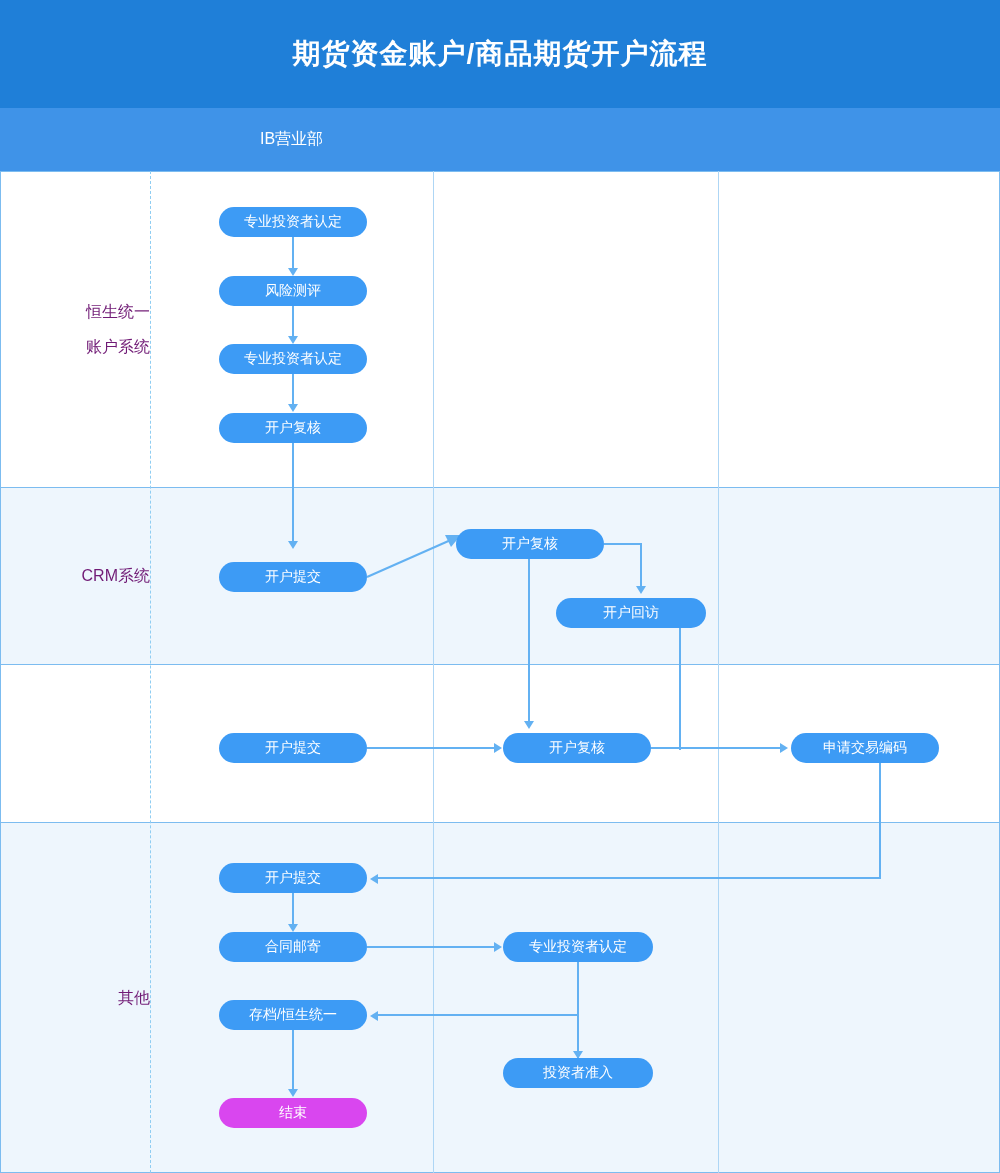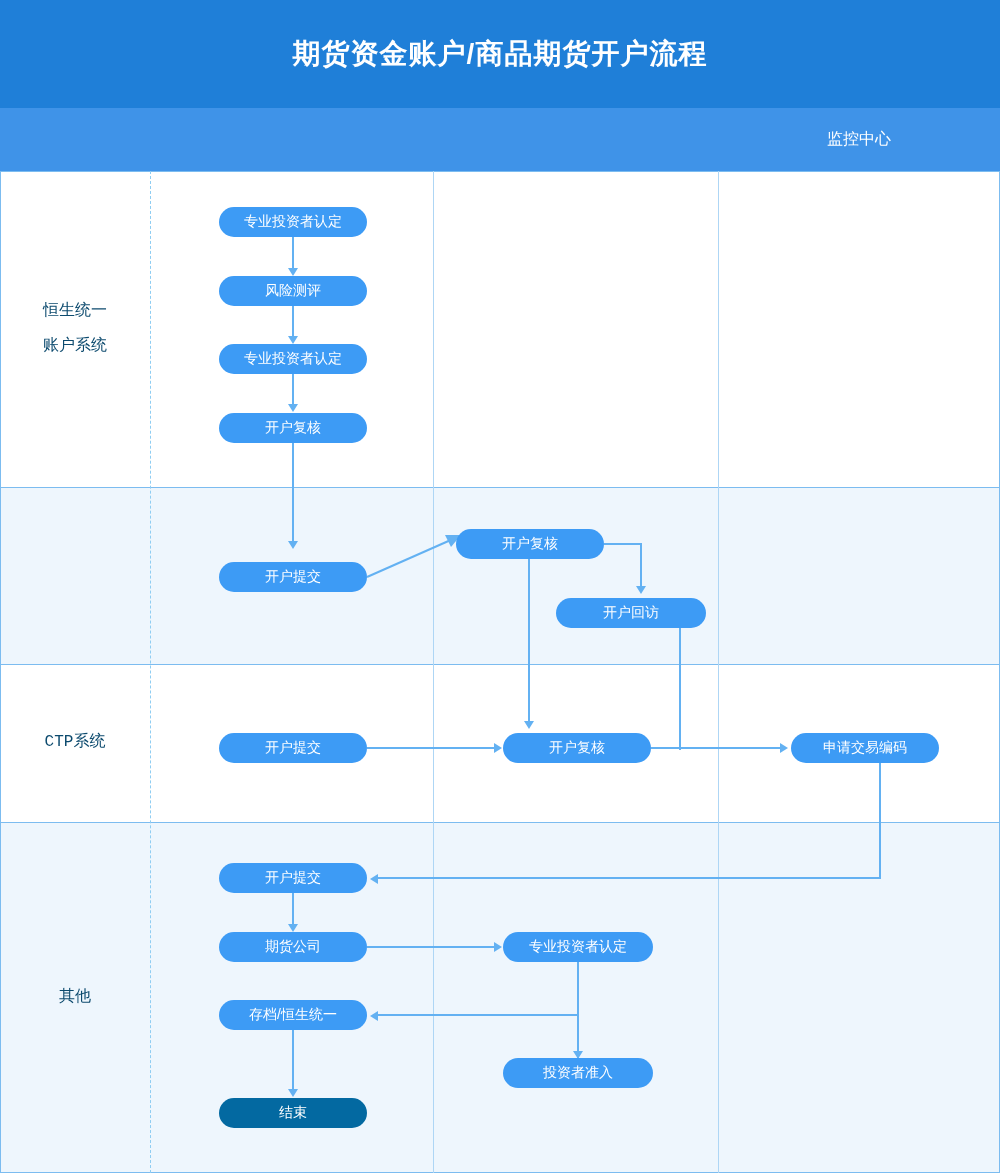--- a/index.html
+++ b/index.html
@@ -66,37 +66,37 @@
   }
   
   .lane-sep-dashed{
     position:absolute;top:171px;width:0;height:1002px;
     border-left:1px dashed #8fcdf2;
   }
 
   
   .row-label{
     position:absolute;left:0;width:150px;
-    display:flex;align-items:center;justify-content:center;
-    text-align:center;color:#0c4a6e;font-size:16px;line-height:2.2;font-family:Liberation Mono, monospace;
+    display:flex;align-items:center;justify-content:flex-end;
+    text-align:center;color:#701a75;font-size:16px;line-height:2.2;
   }
 
   
   .node{
     position:absolute;
     display:flex;align-items:center;justify-content:center;
     box-sizing:border-box;
     background:#3d9bf5;
     color:#ffffff;
     font-size:14px;
     border-radius:16px;
     height:30px;
     white-space:nowrap;
   }
-  .node.end{ background:#0369a1; }
+  .node.end{ background:#d946ef; }
 
   
   .vline{position:absolute;width:2px;background:#63b1f2;}
   .hline{position:absolute;height:2px;background:#63b1f2;}
 
   .arrow-down{
     position:absolute;width:0;height:0;
     border-left:5px solid transparent;
     border-right:5px solid transparent;
     border-top:8px solid #63b1f2;
@@ -117,21 +117,21 @@
 </style>
 </head>
 <body>
 
 <div id="page">
 
   <div id="title-band"></div>
   <div id="title-text">期货资金账户/商品期货开户流程</div>
 
   <div id="header-band"></div>
-  <div class="lane-head" style="left:718px;width:282px;">监控中心</div>
+  <div class="lane-head" style="left:150px;width:283px;">IB营业部</div>
 
   <div class="row plain" style="top:171px;height:316px;"></div>
   <div class="row alt" style="top:487px;height:177px;"></div>
   <div class="row plain" style="top:664px;height:158px;"></div>
   <div class="row alt" style="top:822px;height:351px;"></div>
 
   <div class="row-line" style="top:171px;"></div>
   <div class="row-line" style="top:487px;"></div>
   <div class="row-line" style="top:664px;"></div>
   <div class="row-line" style="top:822px;"></div>
@@ -142,21 +142,21 @@
   <div class="lane-sep-dashed" style="left:150px;"></div>
   <div class="lane-sep" style="left:433px;"></div>
   <div class="lane-sep" style="left:718px;"></div>
 
   <div class="row-label" style="top:171px;height:316px;">
     <div>
       <div>恒生统一</div>
       <div>账户系统</div>
     </div>
   </div>
-  <div class="row-label" style="top:664px;height:158px;">CTP系统</div>
+  <div class="row-label" style="top:487px;height:177px;">CRM系统</div>
   <div class="row-label" style="top:822px;height:351px;">其他</div>
 
   <div class="node" style="left:219px;top:207px;width:148px;">专业投资者认定</div>
 
   <div class="vline" style="left:292px;top:237px;height:32px;"></div>
   <div class="arrow-down" style="left:288px;top:268px;"></div>
 
   <div class="node" style="left:219px;top:276px;width:148px;">风险测评</div>
 
   <div class="vline" style="left:292px;top:306px;height:31px;"></div>
@@ -206,21 +206,21 @@
 
   <div class="vline" style="left:879px;top:763px;height:116px;"></div>
   <div class="hline" style="left:378px;top:877px;width:503px;"></div>
   <div class="arrow-left" style="left:370px;top:874px;"></div>
 
   <div class="node" style="left:219px;top:863px;width:148px;">开户提交</div>
 
   <div class="vline" style="left:292px;top:893px;height:32px;"></div>
   <div class="arrow-down" style="left:288px;top:924px;"></div>
 
-  <div class="node" style="left:219px;top:932px;width:148px;">期货公司</div>
+  <div class="node" style="left:219px;top:932px;width:148px;">合同邮寄</div>
 
   <div class="hline" style="left:367px;top:946px;width:128px;"></div>
   <div class="arrow-right" style="left:494px;top:942px;"></div>
 
   <div class="node" style="left:503px;top:932px;width:150px;">专业投资者认定</div>
 
   <div class="vline" style="left:577px;top:962px;height:97px;"></div>
   <div class="hline" style="left:378px;top:1014px;width:200px;"></div>
   <div class="arrow-left" style="left:370px;top:1011px;"></div>
   <div class="arrow-down" style="left:573px;top:1051px;"></div>

